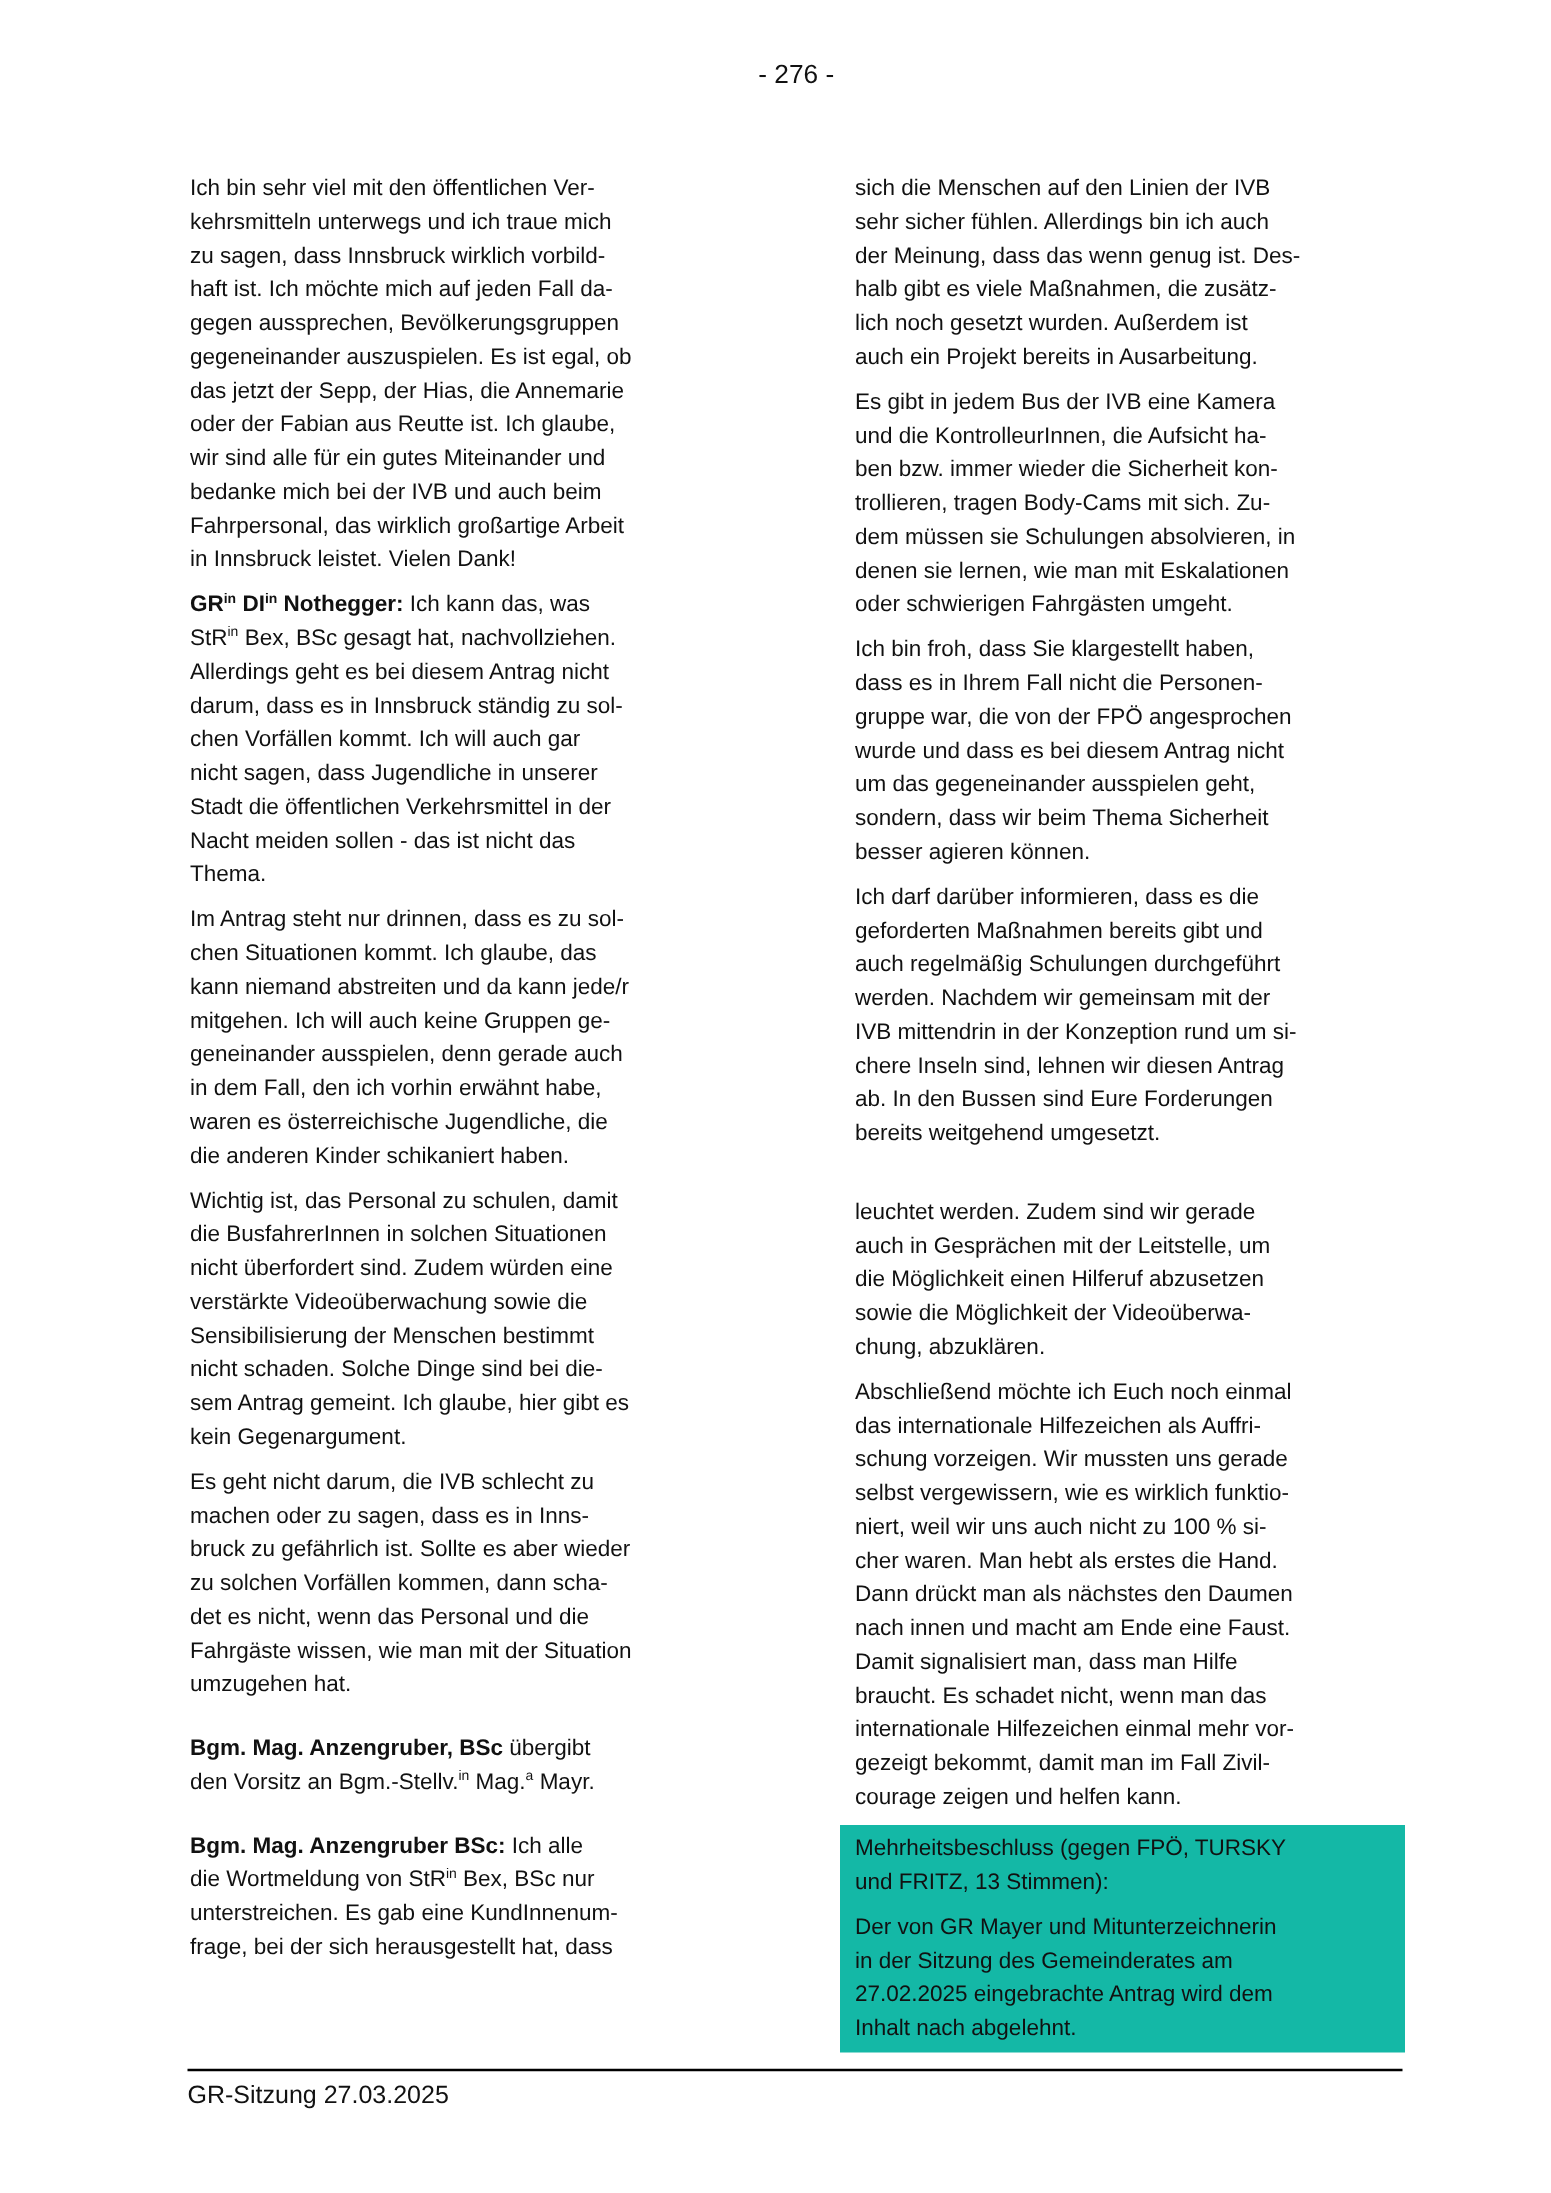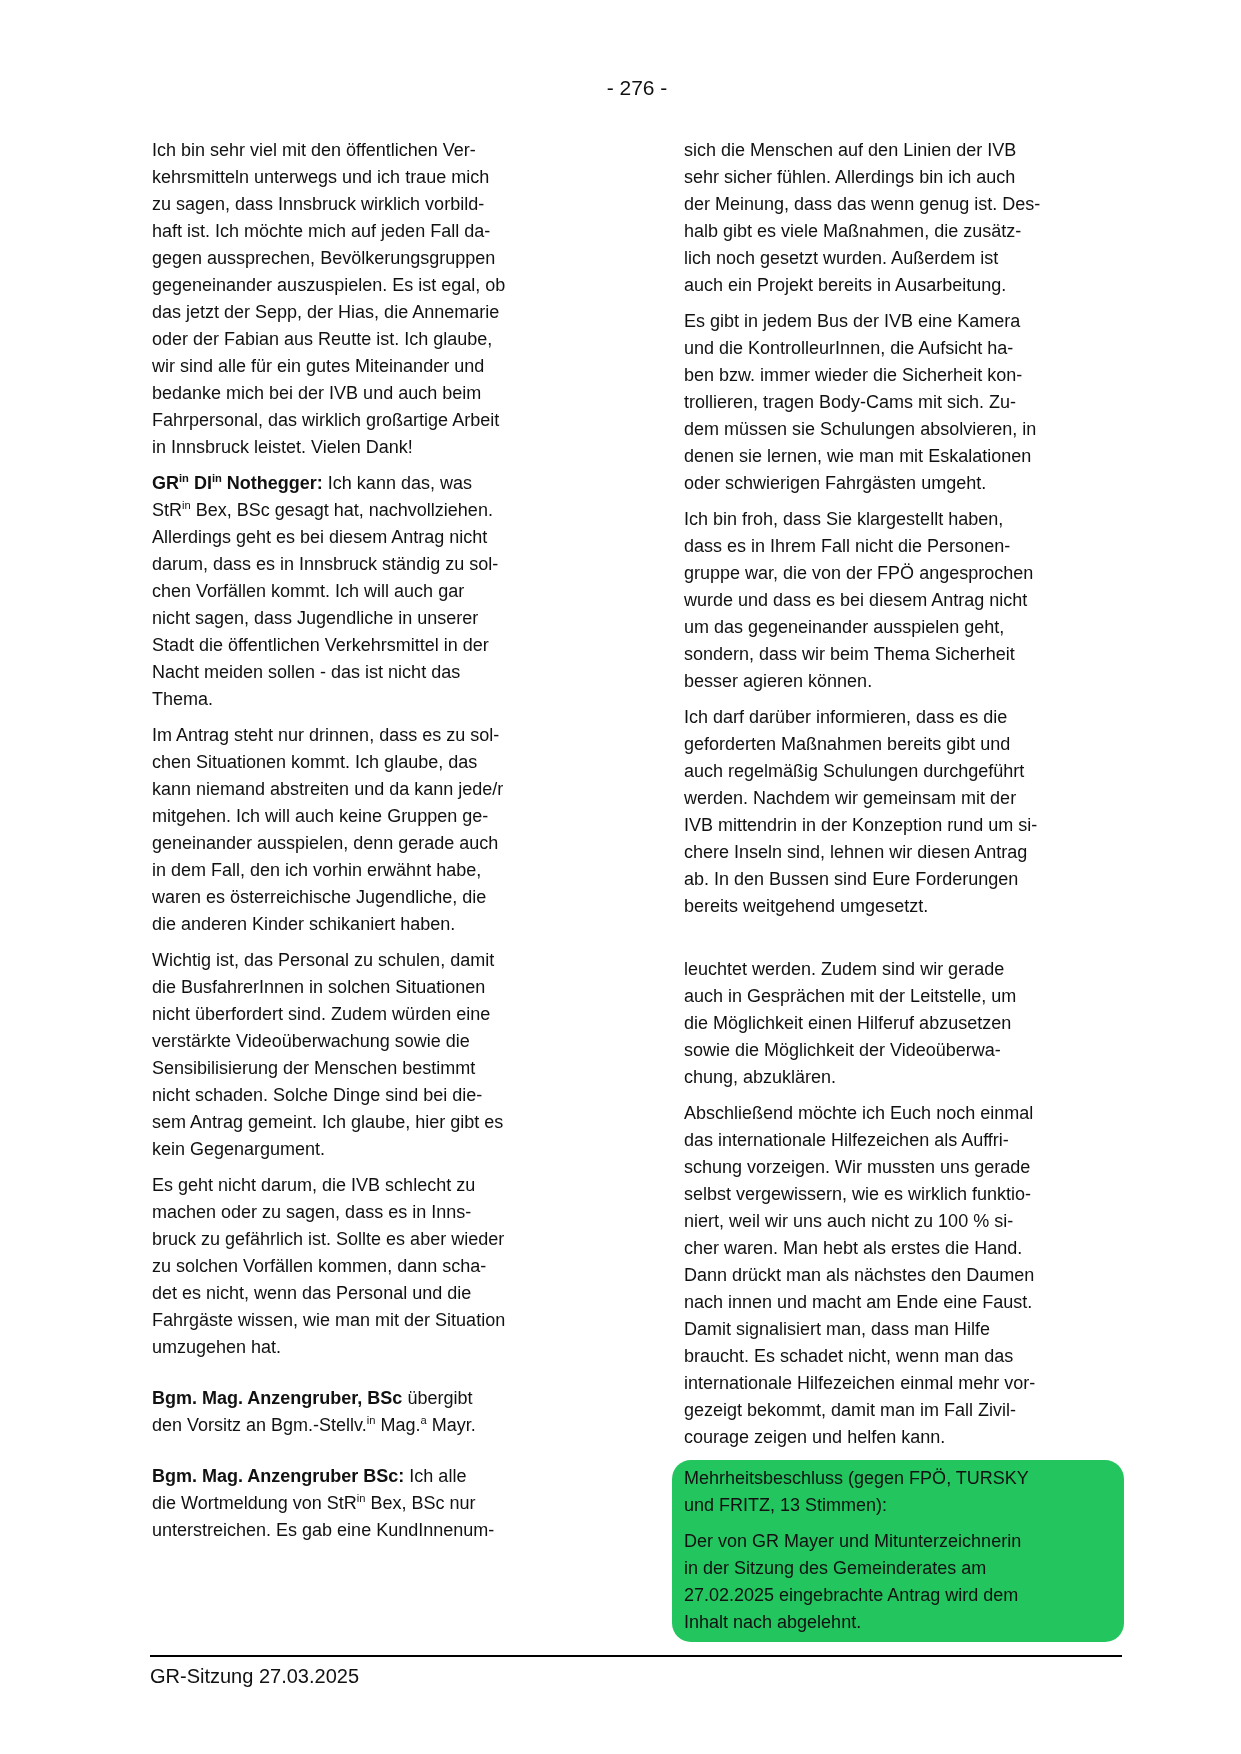--- a/index.html
+++ b/index.html
@@ -3,21 +3,21 @@
 <meta charset="utf-8">
 <style>
   html,body{margin:0;padding:0;}
   body{
     width:1241px;height:1754px;position:relative;
     background:#ffffff;color:#111;
     font-family:"Liberation Sans","DejaVu Sans",sans-serif;
     -webkit-font-smoothing:antialiased;
   }
   .page-number{
-    position:absolute;left:152px;top:76px;width:970px;
+    position:absolute;left:152px;top:48px;width:970px;
     text-align:center;font-size:21px;color:#111;
   }
   .col{
     position:absolute;top:137px;
     font-size:18px;line-height:27px;color:#111;
   }
   .col-left{left:152px;width:450px;}
   .col-right{left:684px;width:440px;}
   .para{margin:0 0 9px 0;white-space:nowrap;}
   .gap-before{margin-top:24px;}
@@ -42,29 +42,29 @@
 
 <div class="page-number">- 276 -</div>
 
 <div class="col col-left" id="col-left">
     <div class="para"><span>Ich bin sehr viel mit den öffentlichen Ver-</span><br><span>kehrsmitteln unterwegs und ich traue mich</span><br><span>zu sagen, dass Innsbruck wirklich vorbild-</span><br><span>haft ist. Ich möchte mich auf jeden Fall da-</span><br><span>gegen aussprechen, Bevölkerungsgruppen</span><br><span>gegeneinander auszuspielen. Es ist egal, ob</span><br><span>das jetzt der Sepp, der Hias, die Annemarie</span><br><span>oder der Fabian aus Reutte ist. Ich glaube,</span><br><span>wir sind alle für ein gutes Miteinander und</span><br><span>bedanke mich bei der IVB und auch beim</span><br><span>Fahrpersonal, das wirklich großartige Arbeit</span><br><span>in Innsbruck leistet. Vielen Dank!</span></div>
     <div class="para"><span class="b">GR</span><sup class="b">in</sup><span class="b"> DI</span><sup class="b">in</sup><span class="b"> Nothegger:</span><span> Ich kann das, was</span><br><span>StR</span><sup>in</sup><span> Bex, BSc gesagt hat, nachvollziehen.</span><br><span>Allerdings geht es bei diesem Antrag nicht</span><br><span>darum, dass es in Innsbruck ständig zu sol-</span><br><span>chen Vorfällen kommt. Ich will auch gar</span><br><span>nicht sagen, dass Jugendliche in unserer</span><br><span>Stadt die öffentlichen Verkehrsmittel in der</span><br><span>Nacht meiden sollen - das ist nicht das</span><br><span>Thema.</span></div>
     <div class="para"><span>Im Antrag steht nur drinnen, dass es zu sol-</span><br><span>chen Situationen kommt. Ich glaube, das</span><br><span>kann niemand abstreiten und da kann jede/r</span><br><span>mitgehen. Ich will auch keine Gruppen ge-</span><br><span>geneinander ausspielen, denn gerade auch</span><br><span>in dem Fall, den ich vorhin erwähnt habe,</span><br><span>waren es österreichische Jugendliche, die</span><br><span>die anderen Kinder schikaniert haben.</span></div>
     <div class="para"><span>Wichtig ist, das Personal zu schulen, damit</span><br><span>die BusfahrerInnen in solchen Situationen</span><br><span>nicht überfordert sind. Zudem würden eine</span><br><span>verstärkte Videoüberwachung sowie die</span><br><span>Sensibilisierung der Menschen bestimmt</span><br><span>nicht schaden. Solche Dinge sind bei die-</span><br><span>sem Antrag gemeint. Ich glaube, hier gibt es</span><br><span>kein Gegenargument.</span></div>
     <div class="para"><span>Es geht nicht darum, die IVB schlecht zu</span><br><span>machen oder zu sagen, dass es in Inns-</span><br><span>bruck zu gefährlich ist. Sollte es aber wieder</span><br><span>zu solchen Vorfällen kommen, dann scha-</span><br><span>det es nicht, wenn das Personal und die</span><br><span>Fahrgäste wissen, wie man mit der Situation</span><br><span>umzugehen hat.</span></div>
     <div class="para gap-before"><span class="b">Bgm. Mag. Anzengruber, BSc</span><span> übergibt</span><br><span>den Vorsitz an Bgm.-Stellv.</span><sup>in</sup><span> Mag.</span><sup>a</sup><span> Mayr.</span></div>
-    <div class="para gap-before"><span class="b">Bgm. Mag. Anzengruber BSc:</span><span> Ich alle</span><br><span>die Wortmeldung von StR</span><sup>in</sup><span> Bex, BSc nur</span><br><span>unterstreichen. Es gab eine KundInnenum-</span><br></div>
+    <div class="para gap-before"><span class="b">Bgm. Mag. Anzengruber BSc:</span><span> Ich alle</span><br><span>die Wortmeldung von StR</span><sup>in</sup><span> Bex, BSc nur</span><br><span>unterstreichen. Es gab eine KundInnenum-</span><br><span>frage, bei der sich herausgestellt hat, dass</span></div>
   </div>
 <div class="col col-right" id="col-right">
     <div class="para"><span>sich die Menschen auf den Linien der IVB</span><br><span>sehr sicher fühlen. Allerdings bin ich auch</span><br><span>der Meinung, dass das wenn genug ist. Des-</span><br><span>halb gibt es viele Maßnahmen, die zusätz-</span><br><span>lich noch gesetzt wurden. Außerdem ist</span><br><span>auch ein Projekt bereits in Ausarbeitung.</span></div>
     <div class="para"><span>Es gibt in jedem Bus der IVB eine Kamera</span><br><span>und die KontrolleurInnen, die Aufsicht ha-</span><br><span>ben bzw. immer wieder die Sicherheit kon-</span><br><span>trollieren, tragen Body-Cams mit sich. Zu-</span><br><span>dem müssen sie Schulungen absolvieren, in</span><br><span>denen sie lernen, wie man mit Eskalationen</span><br><span>oder schwierigen Fahrgästen umgeht.</span></div>
     <div class="para"><span>Ich bin froh, dass Sie klargestellt haben,</span><br><span>dass es in Ihrem Fall nicht die Personen-</span><br><span>gruppe war, die von der FPÖ angesprochen</span><br><span>wurde und dass es bei diesem Antrag nicht</span><br><span>um das gegeneinander ausspielen geht,</span><br><span>sondern, dass wir beim Thema Sicherheit</span><br><span>besser agieren können.</span></div>
     <div class="para"><span>Ich darf darüber informieren, dass es die</span><br><span>geforderten Maßnahmen bereits gibt und</span><br><span>auch regelmäßig Schulungen durchgeführt</span><br><span>werden. Nachdem wir gemeinsam mit der</span><br><span>IVB mittendrin in der Konzeption rund um si-</span><br><span>chere Inseln sind, lehnen wir diesen Antrag</span><br><span>ab. In den Bussen sind Eure Forderungen</span><br><span>bereits weitgehend umgesetzt.</span></div>
     <div class="para"><br><span>leuchtet werden. Zudem sind wir gerade</span><br><span>auch in Gesprächen mit der Leitstelle, um</span><br><span>die Möglichkeit einen Hilferuf abzusetzen</span><br><span>sowie die Möglichkeit der Videoüberwa-</span><br><span>chung, abzuklären.</span></div>
     <div class="para"><span>Abschließend möchte ich Euch noch einmal</span><br><span>das internationale Hilfezeichen als Auffri-</span><br><span>schung vorzeigen. Wir mussten uns gerade</span><br><span>selbst vergewissern, wie es wirklich funktio-</span><br><span>niert, weil wir uns auch nicht zu 100 % si-</span><br><span>cher waren. Man hebt als erstes die Hand.</span><br><span>Dann drückt man als nächstes den Daumen</span><br><span>nach innen und macht am Ende eine Faust.</span><br><span>Damit signalisiert man, dass man Hilfe</span><br><span>braucht. Es schadet nicht, wenn man das</span><br><span>internationale Hilfezeichen einmal mehr vor-</span><br><span>gezeigt bekommt, damit man im Fall Zivil-</span><br><span>courage zeigen und helfen kann.</span></div>
-    <div class="hl-group" style="background: #22c55e; border-radius: 19px;">
+    <div class="hl-group" style="background: #14b8a6;">
       <div class="para"><span>Mehrheitsbeschluss (gegen FPÖ, TURSKY</span><br><span>und FRITZ, 13 Stimmen):</span></div>
       <div class="para"><span>Der von GR Mayer und Mitunterzeichnerin</span><br><span>in der Sitzung des Gemeinderates am</span><br><span>27.02.2025 eingebrachte Antrag wird dem</span><br><span>Inhalt nach abgelehnt.</span></div>
     </div>
   </div>
 
 <div class="footer-divider"></div>
 <div class="footer-text">GR-Sitzung 27.03.2025</div>
 
 </body></html>

